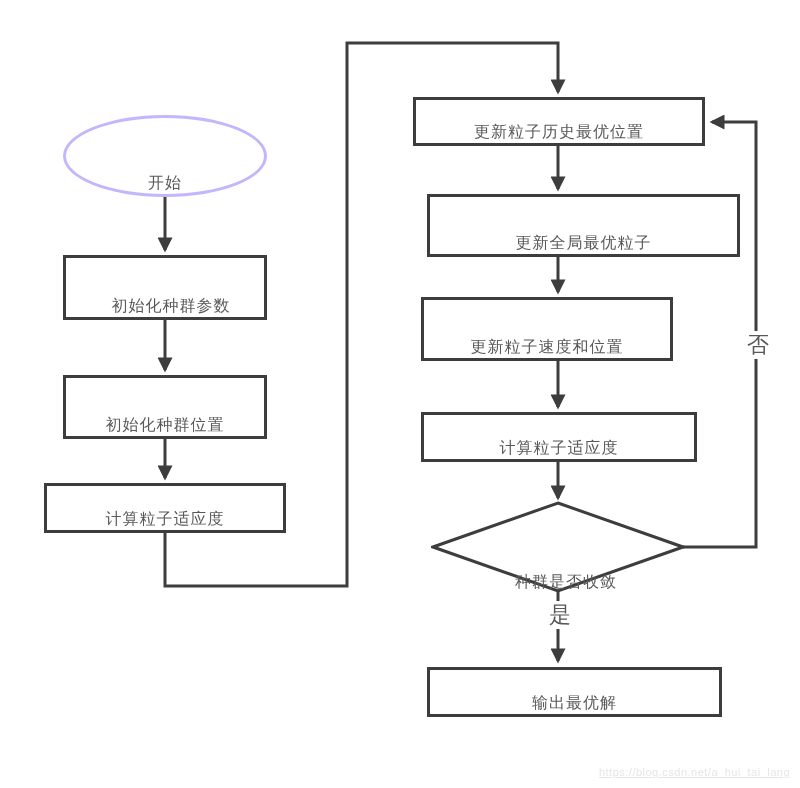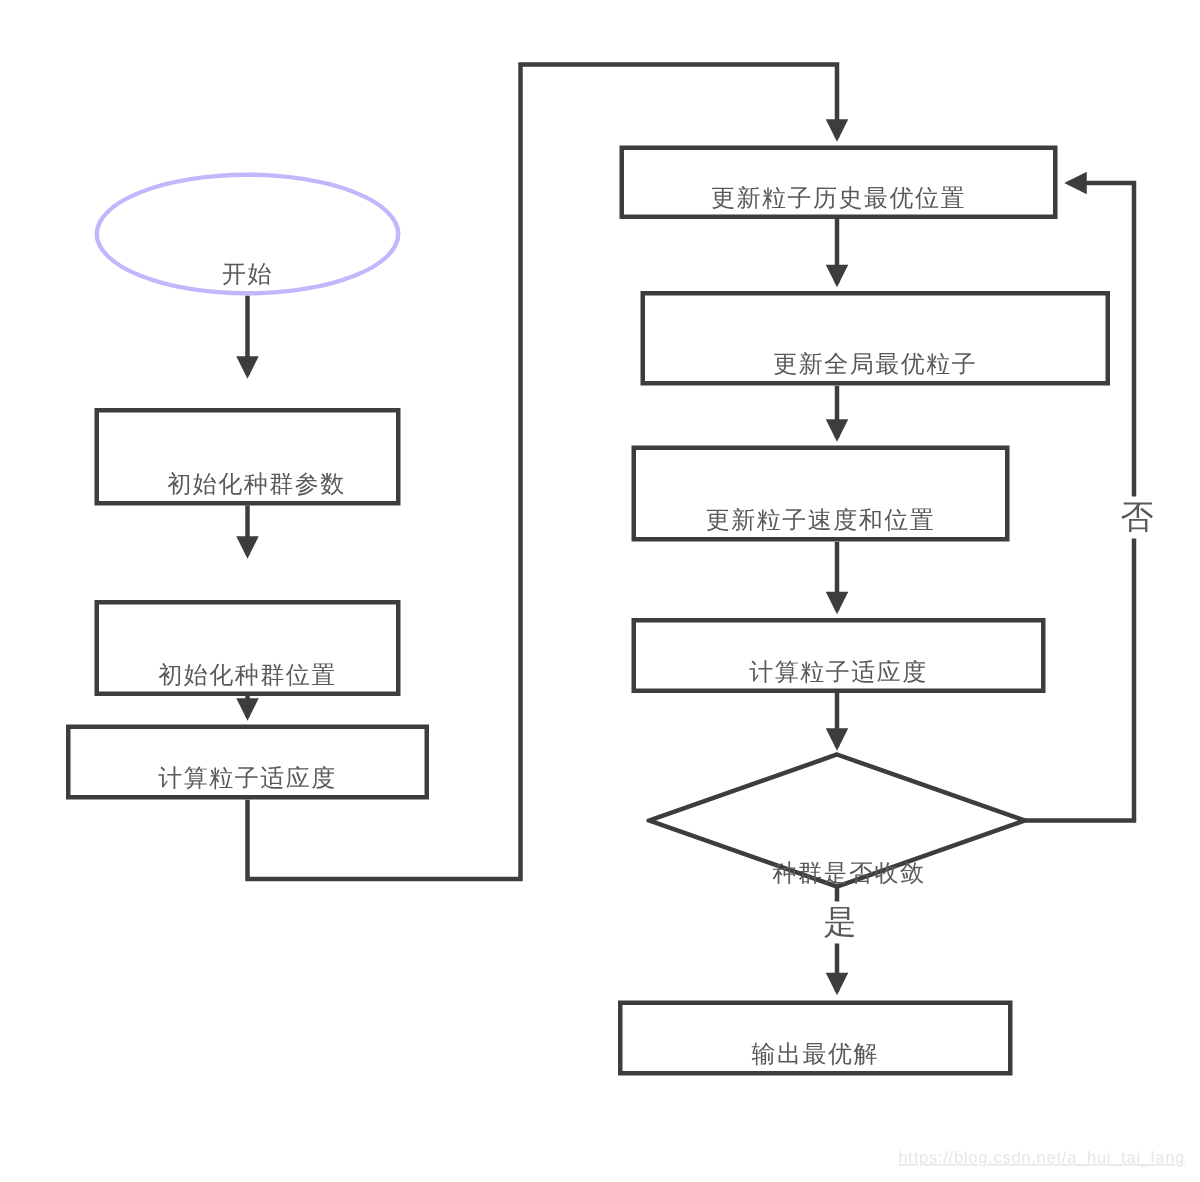--- a/index.html
+++ b/index.html
@@ -97,25 +97,25 @@
       <path d="M558,462 L558,498" marker-end="url(#arrow)"></path>
       <path d="M558,591 L558,661" marker-end="url(#arrow)"></path>
       <path d="M683,547 L756,547 L756,122 L712,122" marker-end="url(#arrow)"></path>
     </g>
   </svg>
 
   <div class="node ellipse" style="left:63px; top:115px; width:204px; height:82px;">
     <span>开始</span>
   </div>
 
-  <div class="node rect" style="left:63px; top:272px; width:204px; height:65px;padding-left:12px;">
+  <div class="node rect" style="left:63px; top:255px; width:204px; height:65px;padding-left:12px;">
     <span>初始化种群参数</span>
   </div>
 
-  <div class="node rect" style="left:63px; top:375px; width:204px; height:64px;margin-top:25px;">
+  <div class="node rect" style="left:63px; top:375px; width:204px; height:64px;">
     <span>初始化种群位置</span>
   </div>
 
   <div class="node rect" style="left:44px; top:483px; width:242px; height:50px;">
     <span>计算粒子适应度</span>
   </div>
 
   <div class="node rect" style="left:413px; top:97px; width:292px; height:49px;">
     <span>更新粒子历史最优位置</span>
   </div>
@@ -132,21 +132,21 @@
     <span>计算粒子适应度</span>
   </div>
 
   <div class="node diamond" style="left:431px; top:501px; width:254px; height:92px;">
     <svg width="254" height="92" viewBox="0 0 254 92" xmlns="http://www.w3.org/2000/svg">
       <polygon points="127,2 252,46 127,90 2,46" fill="#ffffff" stroke="#3d3d3d" stroke-width="3"></polygon>
     </svg>
     <span>种群是否收敛</span>
   </div>
 
-  <div class="node rect" style="left:412px; top:667px; width:263px; height:50px;">
+  <div class="node rect" style="left:427px; top:667px; width:295px; height:50px;">
     <span>输出最优解</span>
   </div>
 
   <div class="edge-label" style="left:544px; top:601px; width:28px;">是</div>
 
   <div class="edge-label" style="left:742px; top:331px; width:28px;">否</div>
 
   <div class="watermark">https://blog.csdn.net/a_hui_tai_lang</div>
 
 </div>

